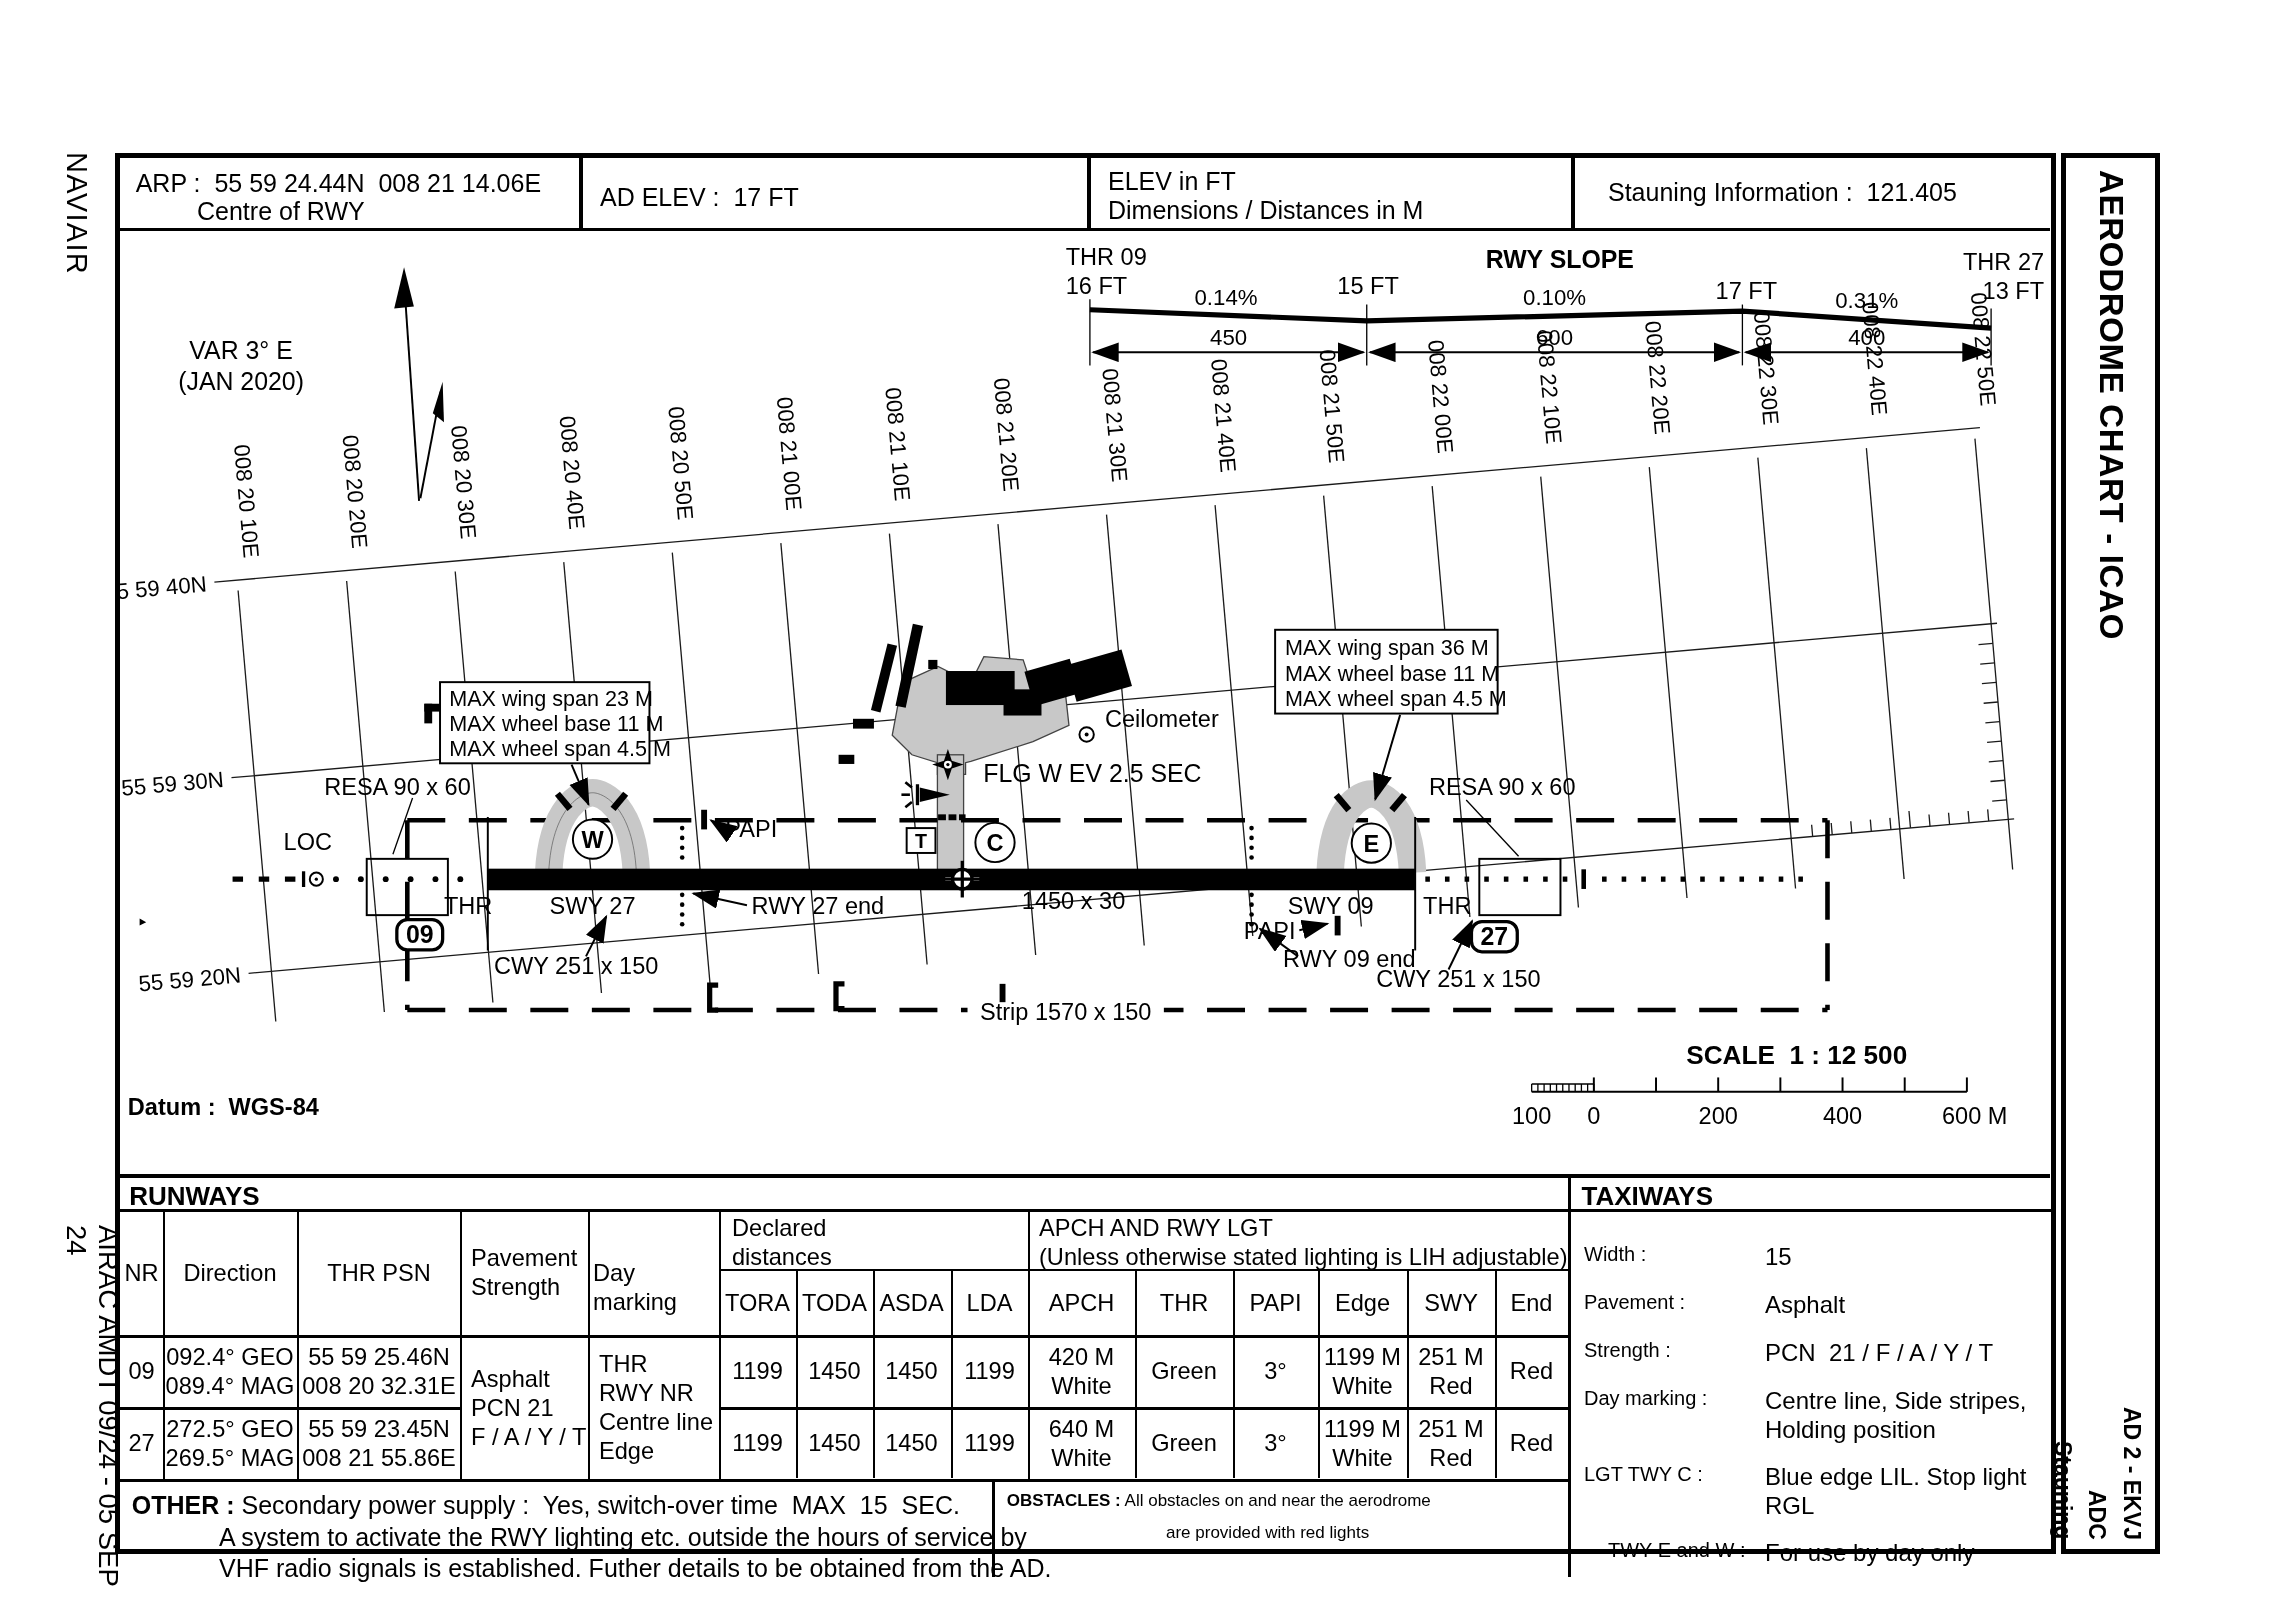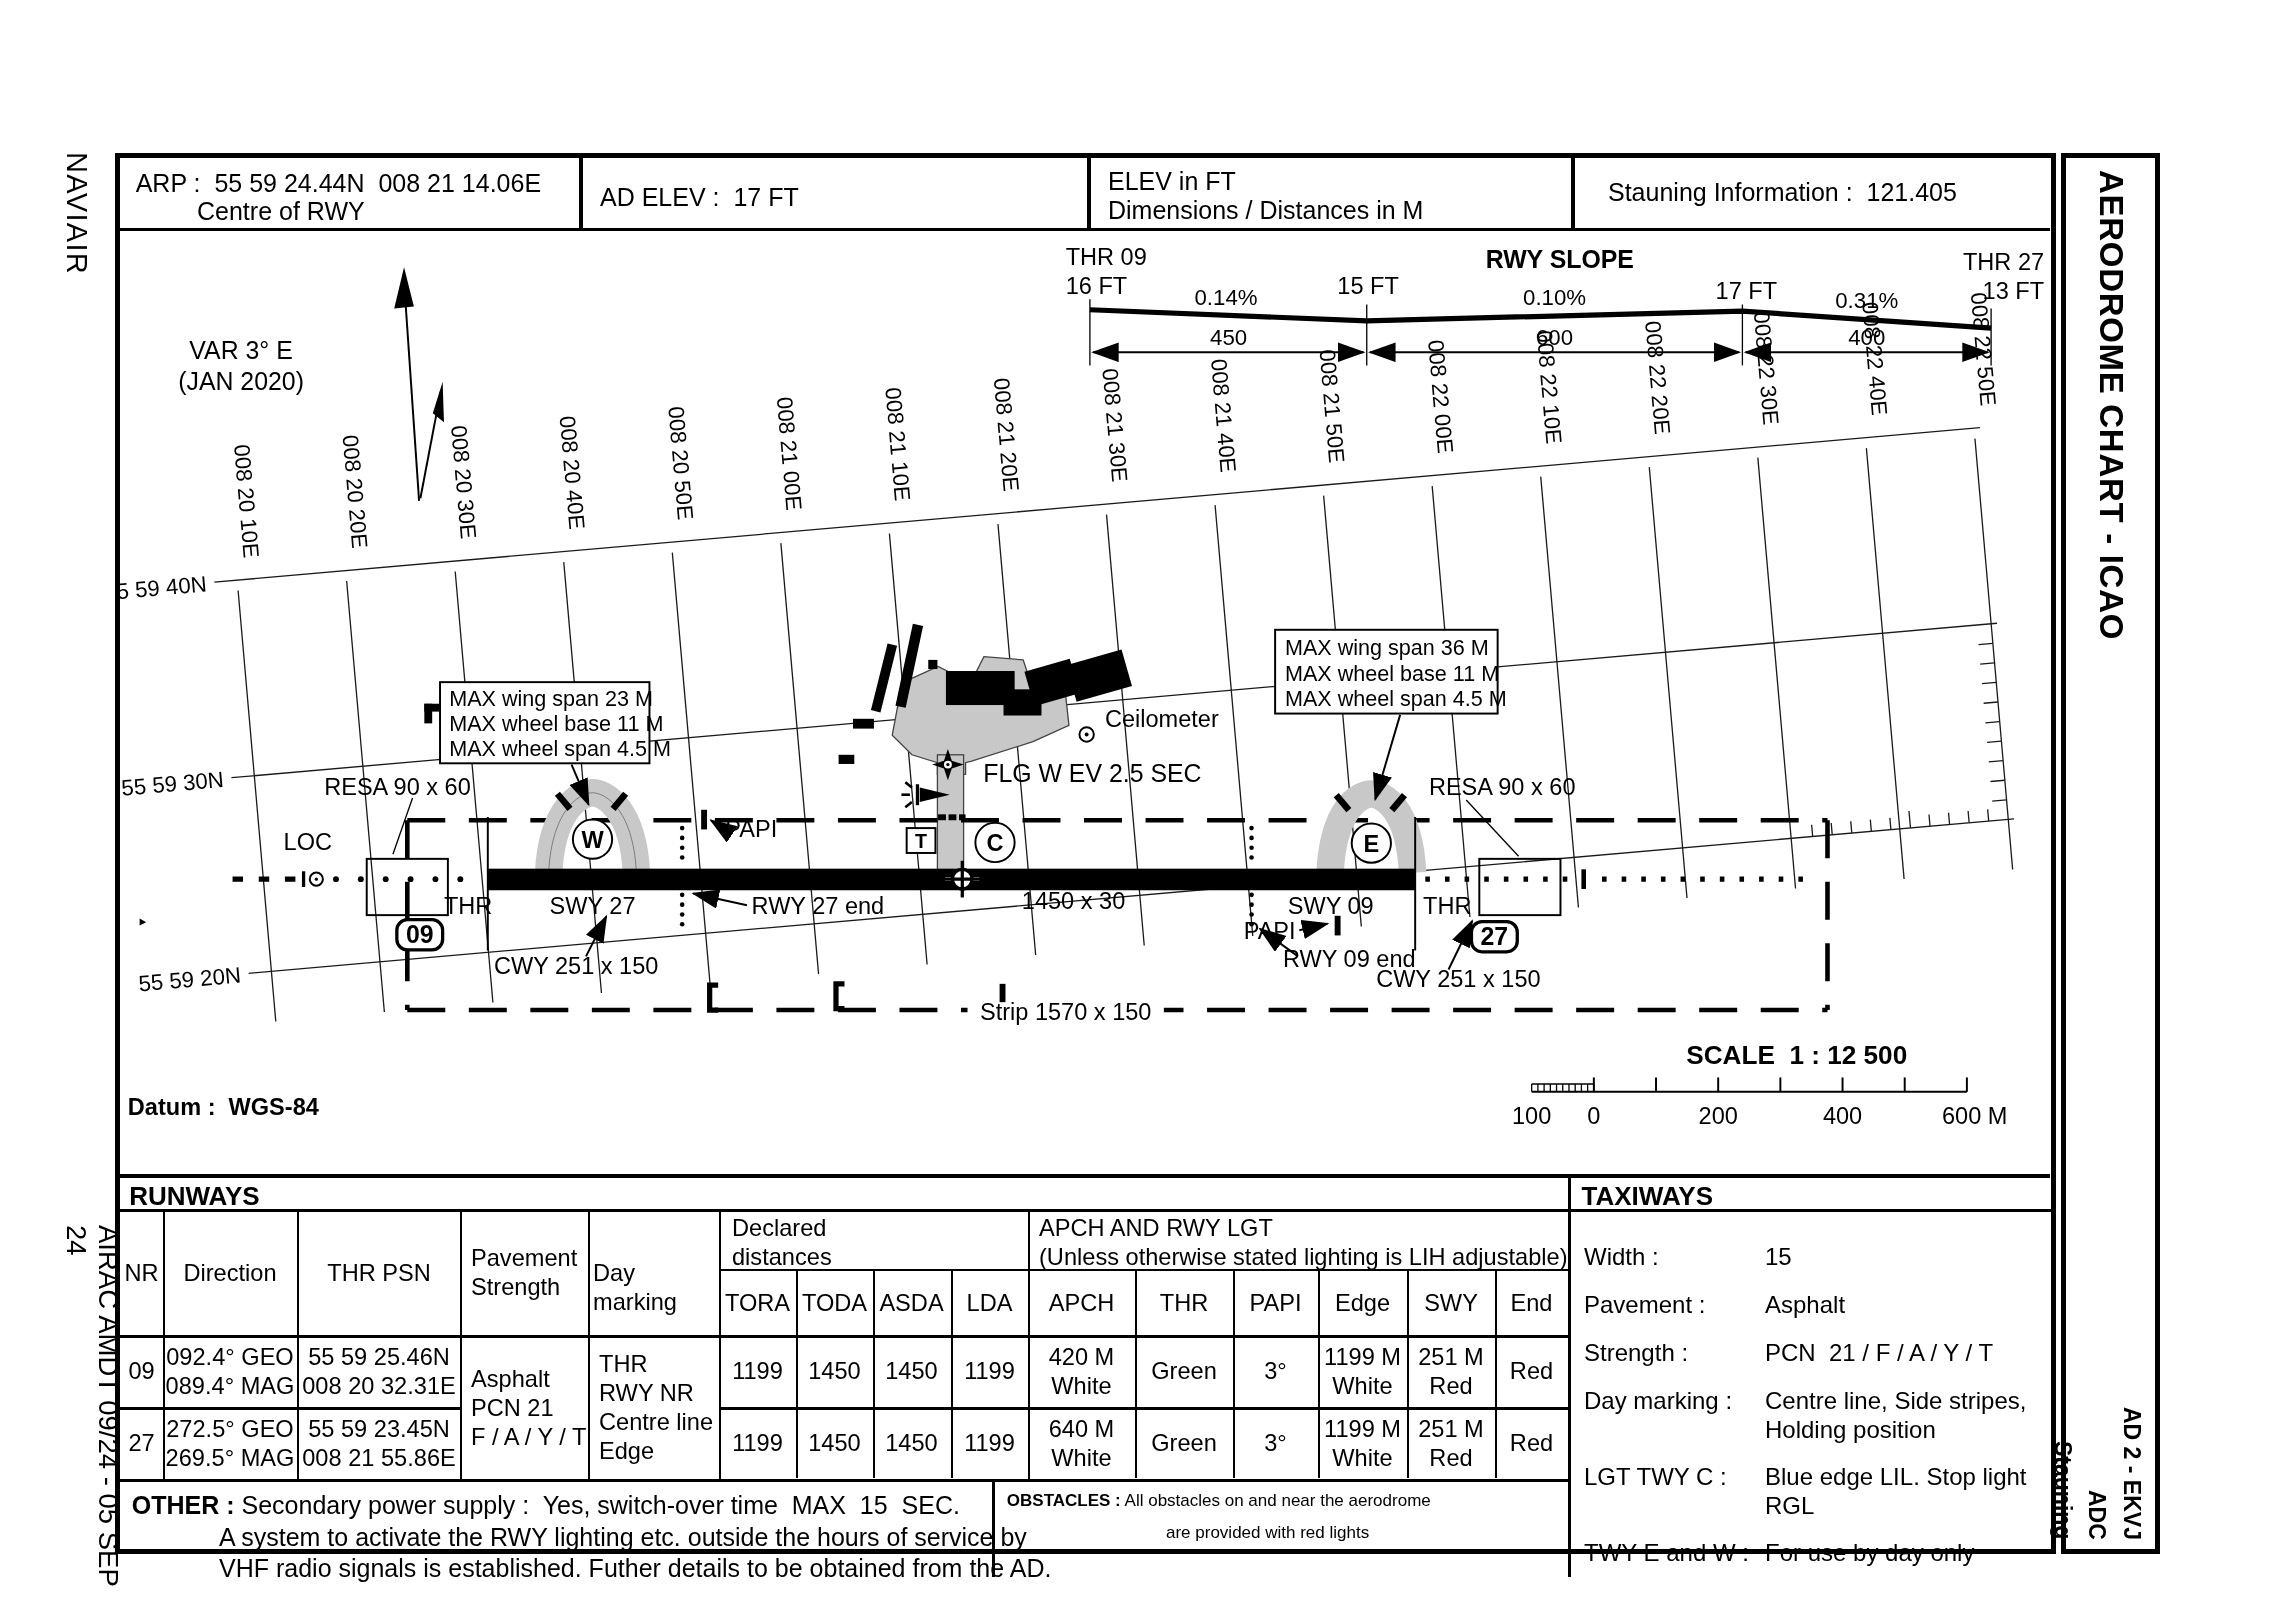--- a/index.html
+++ b/index.html
@@ -20,21 +20,21 @@
   
   #hdr{left:0;top:0;width:1930px;height:73px;border-bottom:3.9px solid #000;box-sizing:border-box;}
   .hcell{position:absolute;top:0;height:73px;box-sizing:border-box;font-size:25px;}
   .hdiv{position:absolute;top:0;width:3.9px;height:73px;background:#000;}
   
   #rwy-section{left:0;top:1016px;width:1930px;height:399px;border-top:4.6px solid #000;box-sizing:border-box;}
   #rwy-title{left:9.2px;top:2.6px;font-size:26px;font-weight:bold;}
   #twy-panel{left:1448px;top:0;width:482px;height:399px;border-left:3.9px solid #000;box-sizing:border-box;}
   #twy-title{left:10.5px;top:2.6px;font-size:26px;font-weight:bold;}
   #twy-rule{left:0;top:31px;width:482px;height:2.6px;background:#000;}
-  .twy-label{position:absolute;left:13px;font-size:24px;}
+  .twy-label{position:absolute;left:13px;font-size:20px;}
   .twy-value{position:absolute;left:194px;font-size:24px;}
   #rwy-table{left:0;top:31px;width:1448px;height:270px;}
   .tl{position:absolute;background:#000;}
   .tc{position:absolute;font-size:23.6px;line-height:29px;}
   .ctr{text-align:center;}
   #other-row{left:0;top:301px;width:1448px;height:98px;border-top:3.9px solid #000;box-sizing:border-box;font-size:25px;}
   #obst-div{left:872px;top:301px;width:3.3px;height:98px;background:#000;}
   svg text{font-family:"Liberation Sans",sans-serif;fill:#000;}
 </style>
 </head>
@@ -544,19 +544,19 @@
         <div class="twy-label" style="top:113px;text-align:center;">Pavement :</div>
         <div class="twy-value" style="top:113px;">Asphalt</div>
         <div class="twy-label" style="top:161px;">Strength :</div>
         <div class="twy-value pre" style="top:161px;">PCN  21 / F / A / Y / T</div>
         <div class="twy-label" style="top:209px;">Day marking :</div>
         <div class="twy-value" style="top:209px;">Centre line, Side stripes,</div>
         <div class="twy-value" style="top:238px;">Holding position</div>
         <div class="twy-label" style="top:285px;">LGT TWY C :</div>
         <div class="twy-value" style="top:285px;">Blue edge LIL. Stop light</div>
         <div class="twy-value" style="top:314px;text-align:right;">RGL</div>
-        <div class="twy-label" style="top:361px;">TWY E and W :</div>
+        <div class="twy-label" style="top:361px;margin-left:24px;">TWY E and W :</div>
         <div class="twy-value" style="top:361px;">For use by day only</div>
       </div>
     </div>
   </div>
 </div>
 
 
 </body></html>

